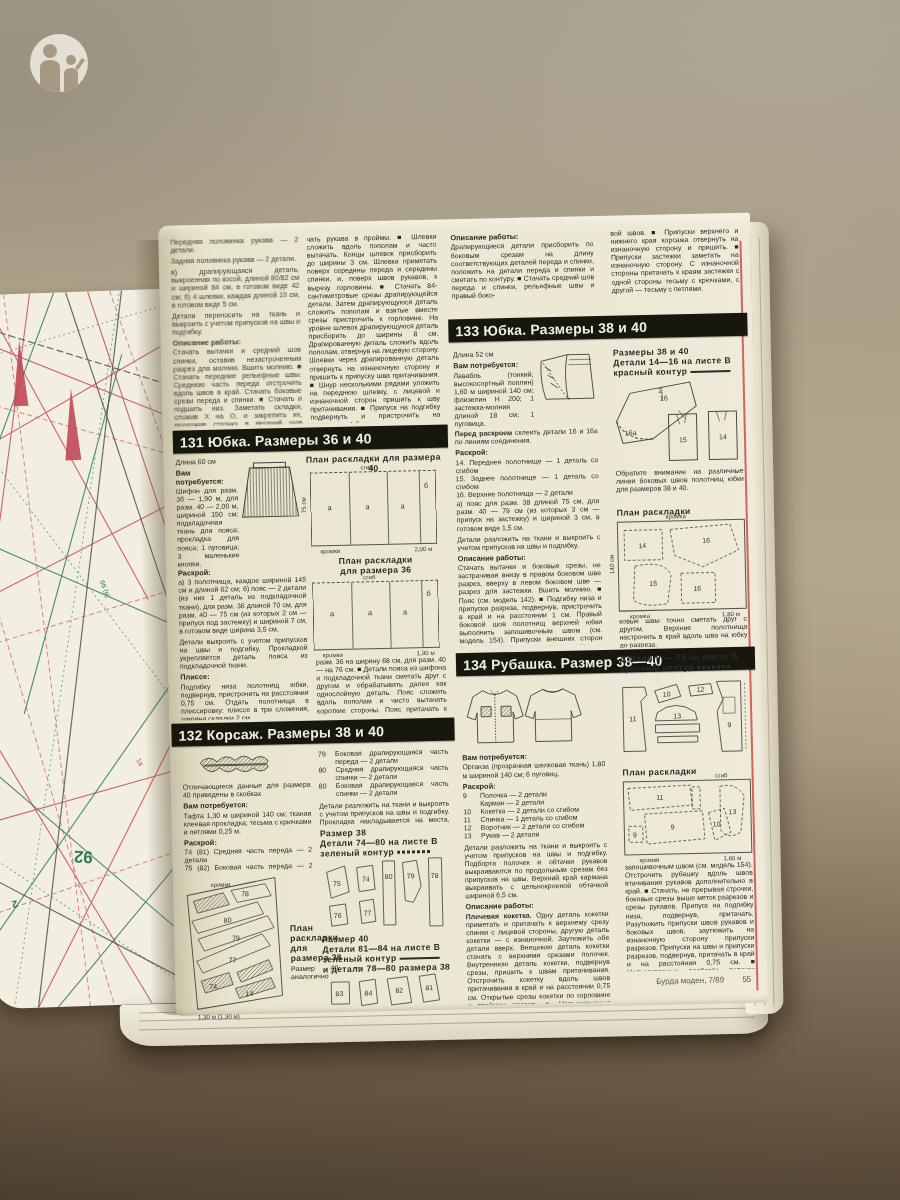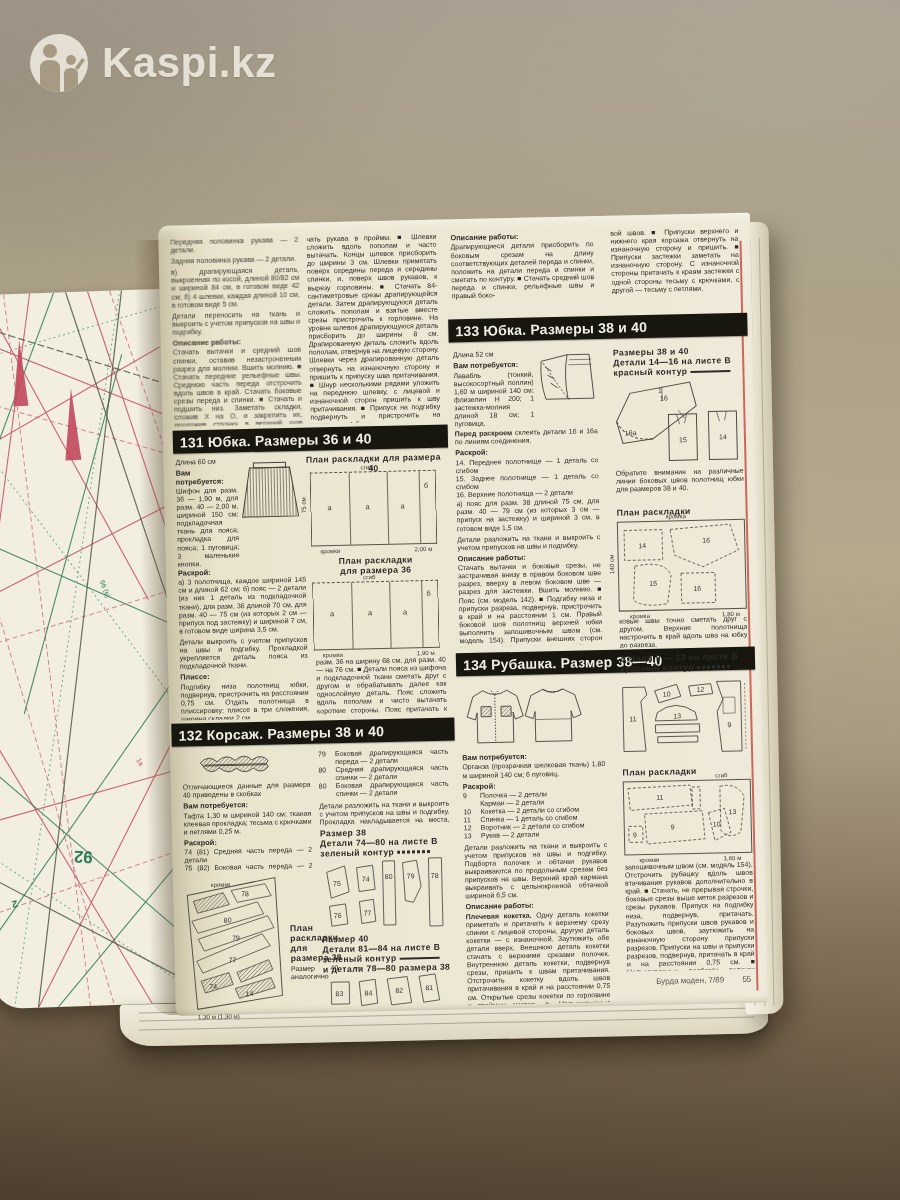--- a/index.html
+++ b/index.html
@@ -86,21 +86,20 @@
 <div class="wm">
   <div class="wm-circle">
     <svg width="58" height="58" viewBox="0 0 58 58">
       <circle cx="20" cy="17" r="7" fill="#a89b82"></circle>
       <path d="M10 58 V34 q0-8 10-8 q10 0 10 8 V58 Z" fill="#a89b82"></path>
       <circle cx="41" cy="26" r="5" fill="#a89b82"></circle>
       <path d="M34 58 V40 q0-6 7-6 q7 0 7 6 V58 Z" fill="#a89b82"></path>
       <path d="M45 34 L52 24 l3 2 -7 10 Z" fill="#a89b82"></path>
     </svg>
   </div>
-  <div class="wm-text">Kaspi.kz</div>
 </div>
 
 <div class="sheet">
   <svg width="196" height="714" viewBox="0 0 196 714">
     <g stroke="#c64a5e" stroke-width="1.1" fill="none" opacity=".85">
       <path d="M0 42 L196 128"></path>
         <path d="M0 158 L188 58"></path>
         <path d="M12 0 L168 310"></path>
       <path d="M0 306 L196 214"></path>
         <path d="M118 0 L196 266"></path>

